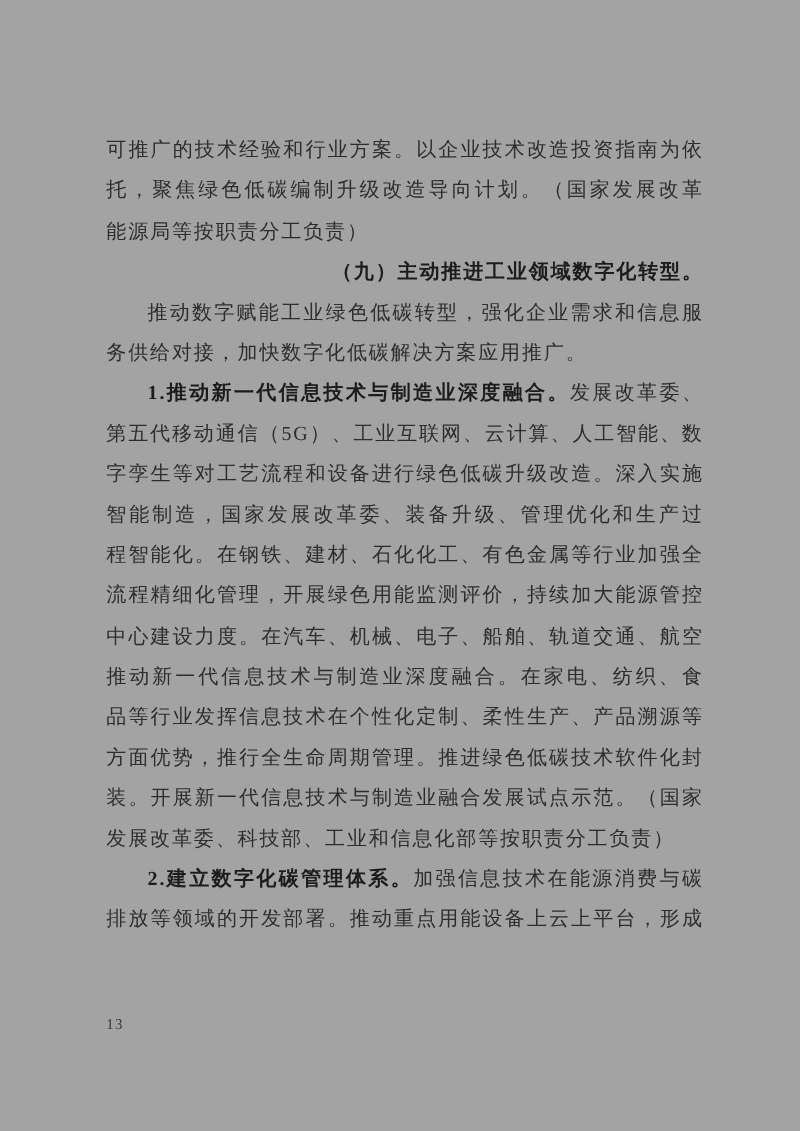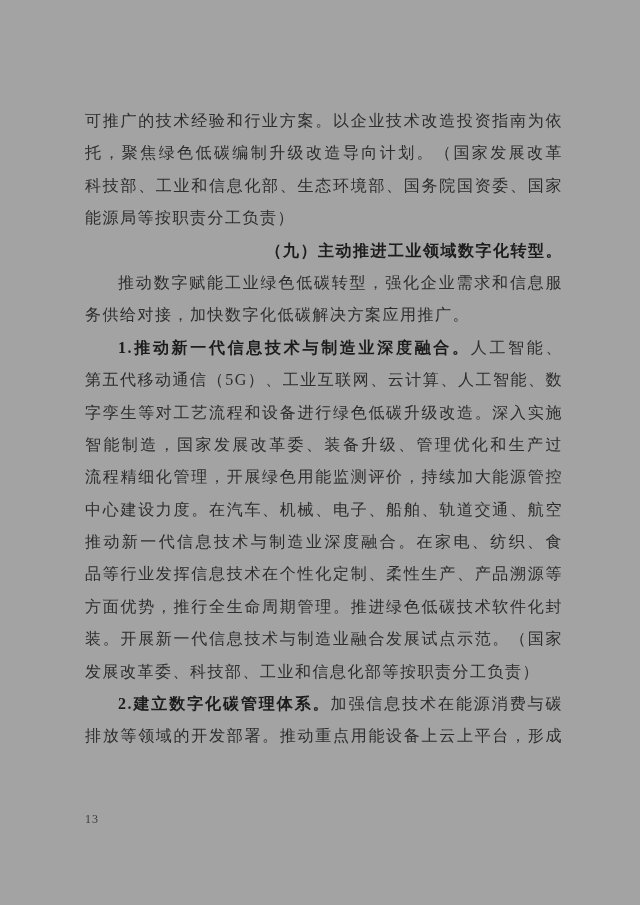--- a/index.html
+++ b/index.html
@@ -56,35 +56,35 @@
   }
 </style>
 </head>
 <body>
 
 <div class="page">
   <div class="doc-body" id="doc-body">
       <div class="paragraph">
         <div class="line justify"><span class="seg">可推广的技术经验和行业方案。以企业技术改造投资指南为依</span></div>
         <div class="line justify"><span class="seg">托，聚焦绿色低碳编制升级改造导向计划。（国家发展改革委、</span></div>
-        <div class="line justify"><span class="seg">科技部、工业和信息化部、生态环境部、国务院国资委、国家</span></div>
         <div class="line"><span class="seg">能源局等按职责分工负责）</span></div>
       </div>
       <div class="paragraph">
         <div class="line indent"><span class="seg bold">（九）主动推进工业领域数字化转型。</span></div>
       </div>
       <div class="paragraph">
         <div class="line justify indent"><span class="seg">推动数字赋能工业绿色低碳转型，强化企业需求和信息服</span></div>
         <div class="line"><span class="seg">务供给对接，加快数字化低碳解决方案应用推广。</span></div>
       </div>
       <div class="paragraph">
-        <div class="line justify indent"><span class="seg bold">1.推动新一代信息技术与制造业深度融合。</span><span class="seg">人工智能、</span></div>
+        <div class="line justify indent"><span class="seg bold">1.推动新一代信息技术与制造业深度融合。</span><span class="seg">发展改革委、</span></div>
         <div class="line justify"><span class="seg">第五代移动通信（5G）、工业互联网、云计算、人工智能、数</span></div>
         <div class="line justify"><span class="seg">字孪生等对工艺流程和设备进行绿色低碳升级改造。深入实施</span></div>
         <div class="line justify"><span class="seg">智能制造，国家发展改革委、装备升级、管理优化和生产过</span></div>
+        <div class="line justify"><span class="seg">程智能化。在钢铁、建材、石化化工、有色金属等行业加强全</span></div>
         <div class="line justify"><span class="seg">流程精细化管理，开展绿色用能监测评价，持续加大能源管控</span></div>
         <div class="line justify"><span class="seg">中心建设力度。在汽车、机械、电子、船舶、轨道交通、航空</span></div>
         <div class="line justify"><span class="seg">推动新一代信息技术与制造业深度融合。在家电、纺织、食</span></div>
         <div class="line justify"><span class="seg">品等行业发挥信息技术在个性化定制、柔性生产、产品溯源等</span></div>
         <div class="line justify"><span class="seg">方面优势，推行全生命周期管理。推进绿色低碳技术软件化封</span></div>
         <div class="line justify"><span class="seg">装。开展新一代信息技术与制造业融合发展试点示范。（国家</span></div>
         <div class="line"><span class="seg">发展改革委、科技部、工业和信息化部等按职责分工负责）</span></div>
       </div>
       <div class="paragraph">
         <div class="line justify indent"><span class="seg bold">2.建立数字化碳管理体系。</span><span class="seg">加强信息技术在能源消费与碳</span></div>

